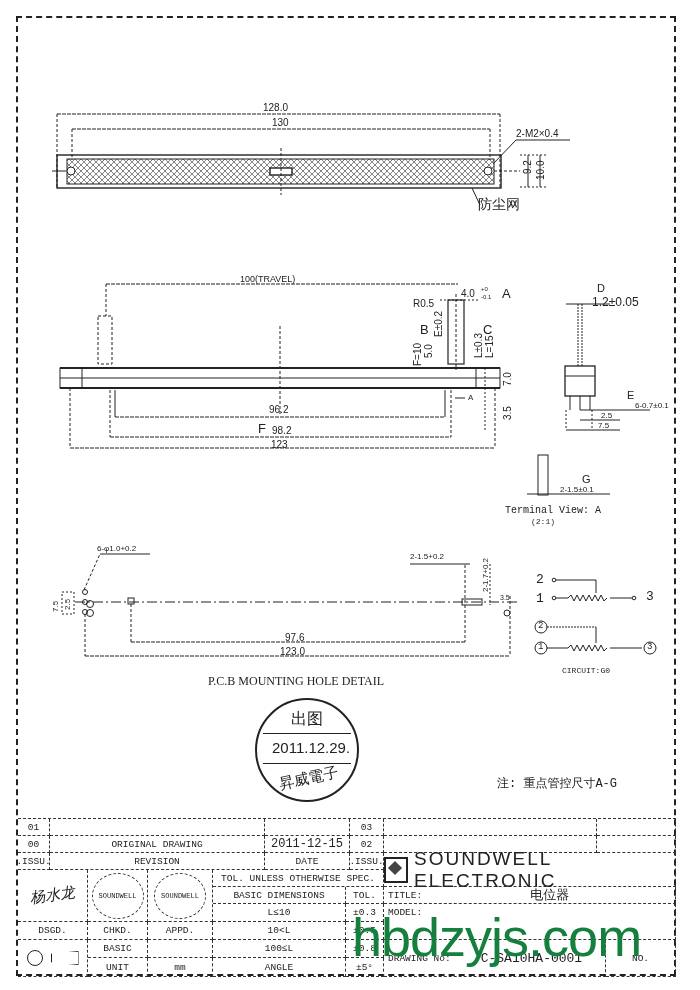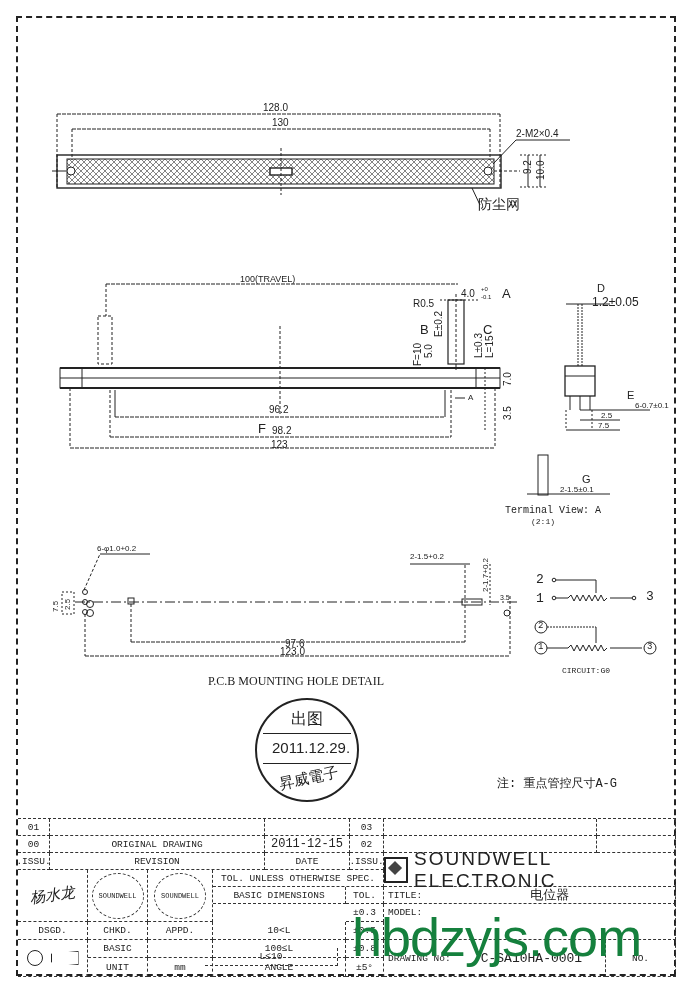--- a/index.html
+++ b/index.html
@@ -182,21 +182,21 @@
 <span class="t sans" style="left:560px;top:486px;font-size:8px;">2-1.5±0.1</span>
 <span class="t" style="left:505px;top:506px;font-size:10px;">Terminal View: A</span>
 <span class="t" style="left:531px;top:518px;font-size:8px;">(2:1)</span>
 
 <span class="t sans" style="left:97px;top:545px;font-size:8px;">6-φ1.0+0.2</span>
 <span class="t sans" style="left:410px;top:553px;font-size:8px;">2-1.5+0.2</span>
 <span class="t sans" style="left:482px;top:592px;font-size:8px;transform:rotate(-90deg);transform-origin:left top;">2-1.7+0.2</span>
 <span class="t sans" style="left:500px;top:594px;font-size:7px;">3.5</span>
 <span class="t sans" style="left:52px;top:612px;font-size:8px;transform:rotate(-90deg);transform-origin:left top;">7.5</span>
 <span class="t sans" style="left:64px;top:610px;font-size:8px;transform:rotate(-90deg);transform-origin:left top;">2.5</span>
-<span class="t sans" style="left:285px;top:633px;margin-top:6px;">97.6</span>
+<span class="t sans" style="left:285px;top:633px;">97.6</span>
 <span class="t sans" style="left:280px;top:647px;">123.0</span>
 <span class="t" style="left:208px;top:675px;font-size:12px;font-family:'Liberation Serif',serif;">P.C.B MOUNTING HOLE DETAIL</span>
 
 <span class="t" style="left:536px;top:573px;font-size:13px;">2</span>
 <span class="t" style="left:536px;top:592px;font-size:13px;">1</span>
 <span class="t" style="left:646px;top:590px;font-size:13px;">3</span>
 <span class="t" style="left:538px;top:622px;font-size:9px;">2</span>
 <span class="t" style="left:538px;top:643px;font-size:9px;">1</span>
 <span class="t" style="left:647px;top:643px;font-size:9px;">3</span>
 <span class="t" style="left:562px;top:667px;font-size:8px;">CIRCUIT:G0</span>
@@ -255,21 +255,21 @@
     <span style="display:inline-block;width:26px;height:12px;border:1.5px solid #222;clip-path:polygon(0 20%,100% 0,100% 100%,0 80%);"></span>
   </div>
   <div class="cell" style="left:70px;top:121px;width:60px;height:18px;">BASIC</div>
   <div class="cell" style="left:130px;top:121px;width:65px;height:18px;"></div>
   <div class="cell" style="left:70px;top:139px;width:60px;height:19px;">UNIT</div>
   <div class="cell" style="left:130px;top:139px;width:65px;height:19px;">mm</div>
 
   <div class="cell" style="left:195px;top:51px;width:171px;height:17px;">TOL. UNLESS OTHERWISE SPEC.</div>
   <div class="cell" style="left:195px;top:68px;width:133px;height:17px;">BASIC DIMENSIONS</div>
   <div class="cell" style="left:328px;top:68px;width:38px;height:17px;">TOL.</div>
-  <div class="cell" style="left:187px;top:85px;width:133px;height:18px;margin-top:44px;">L≤10</div>
+  <div class="cell" style="left:195px;top:85px;width:133px;height:18px;">L≤10</div>
   <div class="cell" style="left:328px;top:85px;width:38px;height:18px;">±0.3</div>
   <div class="cell" style="left:195px;top:103px;width:133px;height:18px;">10&lt;L</div>
   <div class="cell" style="left:328px;top:103px;width:38px;height:18px;">±0.5</div>
   <div class="cell" style="left:195px;top:121px;width:133px;height:18px;">100≤L</div>
   <div class="cell" style="left:328px;top:121px;width:38px;height:18px;">±0.8</div>
   <div class="cell" style="left:195px;top:139px;width:133px;height:19px;">ANGLE</div>
   <div class="cell" style="left:328px;top:139px;width:38px;height:19px;">±5°</div>
 
   <div class="cell left" style="left:366px;top:68px;width:292px;height:17px;">
     <span>TITLE:</span>

